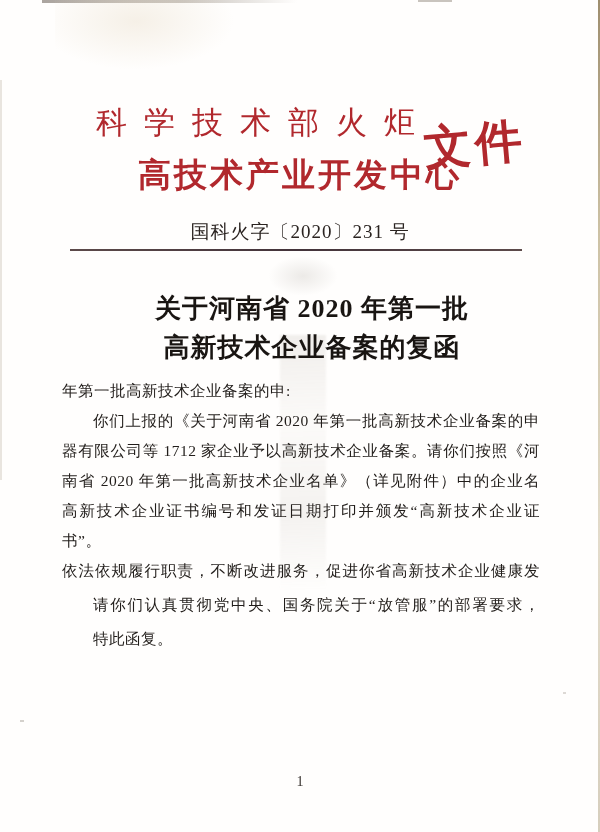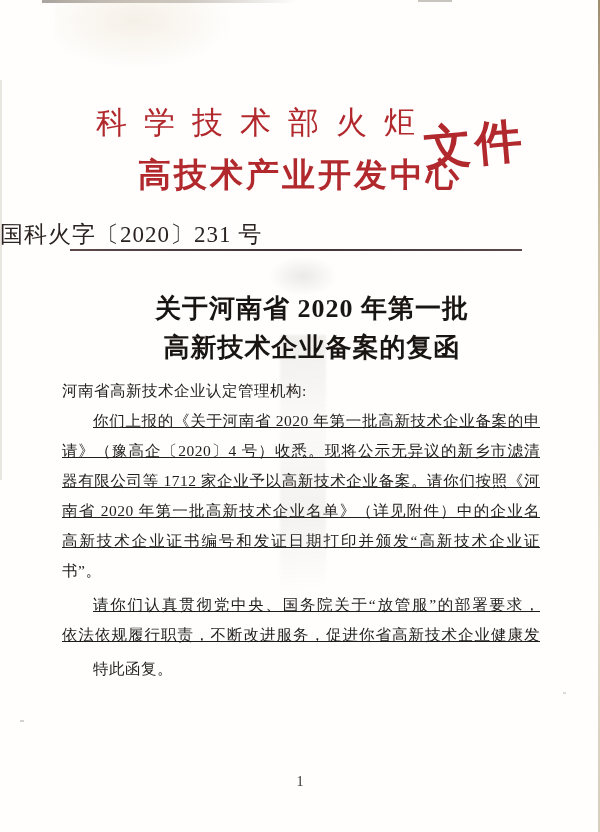--- a/index.html
+++ b/index.html
@@ -69,22 +69,22 @@
   .doc-type {
     position: absolute; top: 113px; left: 424px;
     font-size: 47px; font-weight: 700; letter-spacing: 4px;
     transform: rotate(-5deg);
     white-space: nowrap;
   }
 
   
   .doc-number {
     position: absolute; top: 219px; left: 0; width: 100%;
-    text-align: left;
-    font-size: 23px; letter-spacing: 1px;
+    text-align: center;
+    font-size: 19px; letter-spacing: 1px;
     color: #2a2320;
   }
   .red-rule {
     position: absolute; top: 249px; left: 70px; width: 452px; height: 2px;
     background: linear-gradient(90deg, #5c4a4a, #43333a 50%, #5c4a4a);
   }
 
   
   .title {
     position: absolute; top: 277px; left: 0; width: 100%;
@@ -100,21 +100,21 @@
     font-size: 15.5px; letter-spacing: .5px;
     color: #211d1a;
   }
   .line {
     line-height: 30px; height: 30px;
     text-align: justify;
     text-justify: inter-character;
     white-space: normal;
     overflow: hidden;
   }
-  .line.fill { text-align-last: justify; text-decoration: underline; }
+  .line.fill { text-align-last: justify; }
   .line.indent { text-indent: 2em; }
   .line.para-gap { margin-top: 4px; }
 
   
   .page-number {
     position: absolute; top: 774px; left: 0; width: 100%;
     text-align: center; font-size: 14px; color: #35302c;
     letter-spacing: 0;
   }
 </style>
@@ -143,29 +143,28 @@
   <div class="doc-number">国科火字〔2020〕231 号</div>
 
   <div class="red-rule"></div>
 
   <h1 class="title">
     <span>关于河南省 2020 年第一批</span>
     <span>高新技术企业备案的复函</span>
   </h1>
 
   <main class="body-text">
-    <div class="line">河南省高新技术企业认定管理机构:</div>
+    <div class="line">年第一批高新技术企业备案的申:</div>
     <div class="line indent fill">你们上报的《关于河南省 2020 年第一批高新技术企业备案的申</div>
-    <div class="line fill">请》（豫高企〔2020〕4 号）收悉。现将公示无异议的新乡市滤清</div>
     <div class="line fill">器有限公司等 1712 家企业予以高新技术企业备案。请你们按照《河</div>
     <div class="line fill">南省 2020 年第一批高新技术企业名单》（详见附件）中的企业名称、</div>
     <div class="line fill">高新技术企业证书编号和发证日期打印并颁发“高新技术企业证</div>
     <div class="line">书”。</div>
+    <div class="line fill">依法依规履行职责，不断改进服务，促进你省高新技术企业健康发</div>
     <div class="line indent fill para-gap">请你们认真贯彻党中央、国务院关于“放管服”的部署要求，</div>
-    <div class="line fill">依法依规履行职责，不断改进服务，促进你省高新技术企业健康发</div>
     <div class="line indent para-gap">特此函复。</div>
   </main>
 
   <footer>
     <div class="page-number">1</div>
   </footer>
 
 </div>
 
 </body></html>

